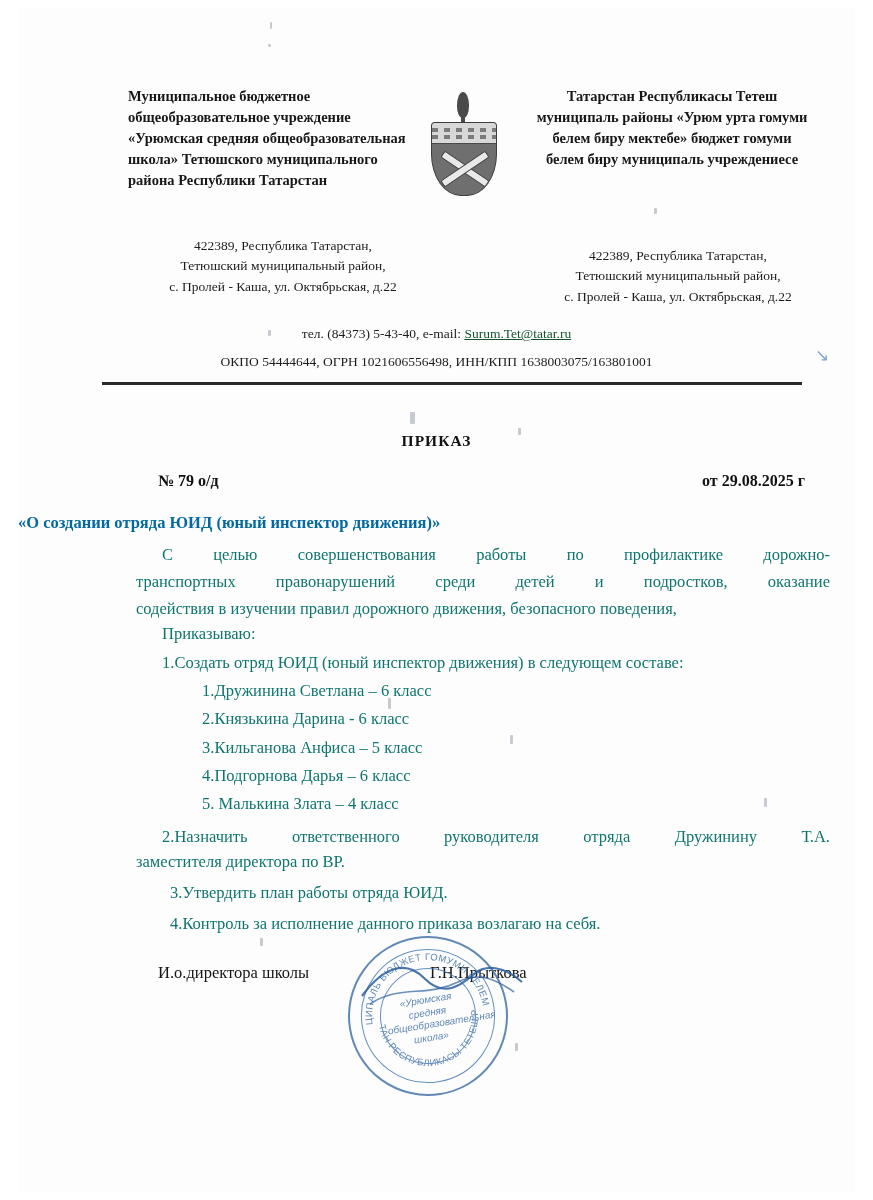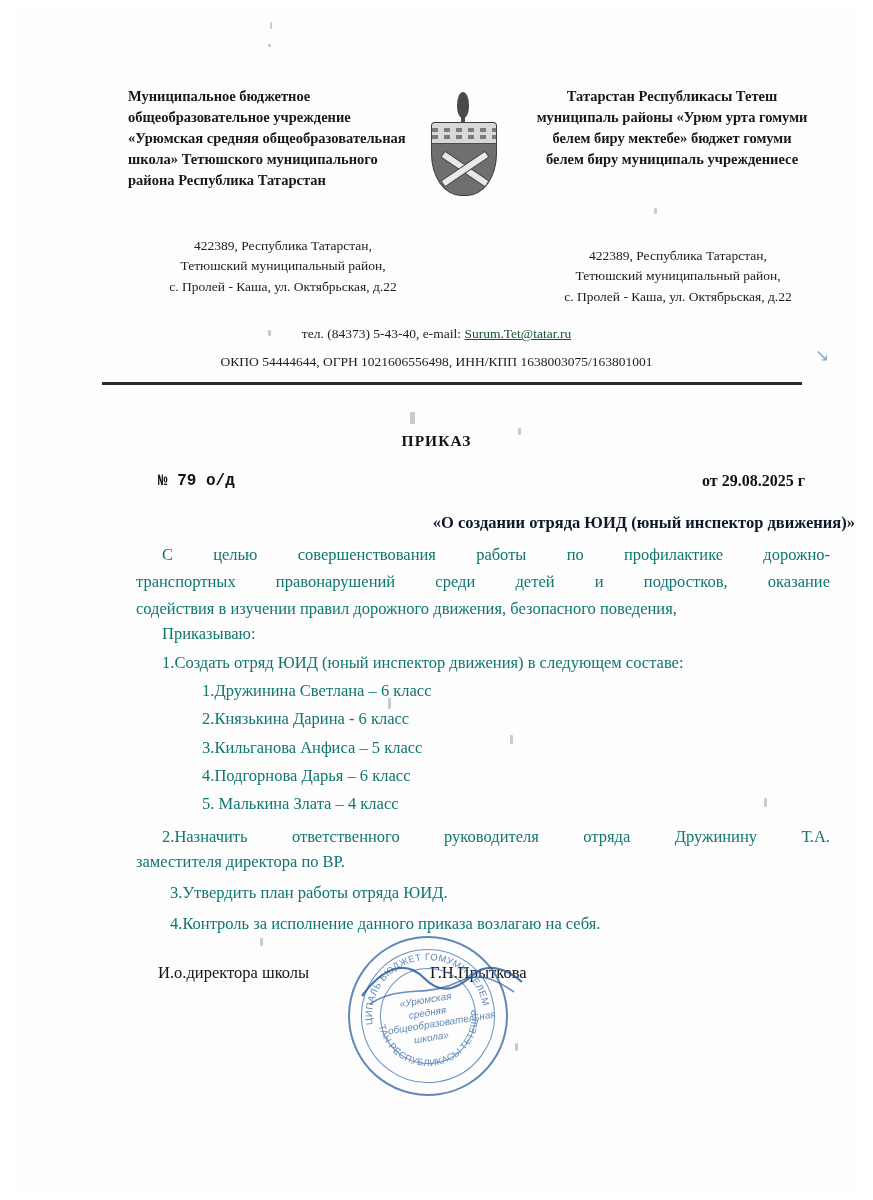--- a/index.html
+++ b/index.html
@@ -202,38 +202,37 @@
     top: 464px;
     width: 837px;
     height: 22px;
   }
   .number-row .num {
     position: absolute;
     left: 140px;
     font-weight: bold;
     font-size: 16px;
     color: #111;
-    font-family: Liberation Mono, monospace;
   }
   .number-row .date {
     position: absolute;
     right: 50px;
     font-weight: bold;
     font-size: 16px;
     color: #111;
   }
   .subject {
     position: absolute;
     left: 0;
     top: 505px;
     width: 837px;
-    text-align: right;
+    text-align: left;
     font-weight: bold;
     font-size: 16.5px;
-    color: #0f172a;
+    color: #0369a1;
   }
   .content {
     position: absolute;
     left: 118px;
     top: 534px;
     width: 694px;
     font-size: 16.5px;
     color: #0f766e;
     line-height: 1.52;
   }
@@ -382,21 +381,21 @@
     <div class="speck" style="left:242px; top:930px; width:3px; height:8px;"></div>
     <div class="speck" style="left:497px; top:1035px; width:3px; height:8px;"></div>
     <div class="corner-mark">↘</div>
 
     <div class="letterhead">
       <div class="lh-left">
         <div>Муниципальное бюджетное</div>
         <div>общеобразовательное учреждение</div>
         <div>«Урюмская средняя общеобразовательная</div>
         <div>школа» Тетюшского муниципального</div>
-        <div>района Республика Татарстан</div>
+        <div>района Республики Татарстан</div>
       </div>
 
       <div class="lh-emblem">
         <div class="emblem">
           <div class="tip"></div>
           <div class="shield">
             <div class="band"></div>
             <div class="wave w1"></div>
             <div class="wave w2"></div>
             <div class="cross1"></div>

